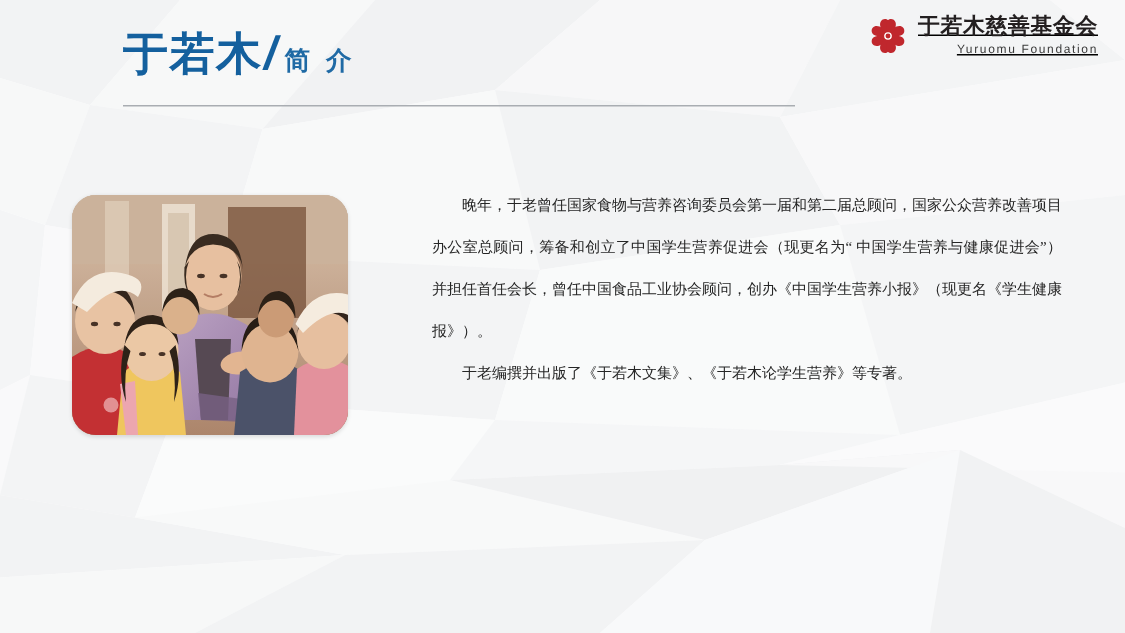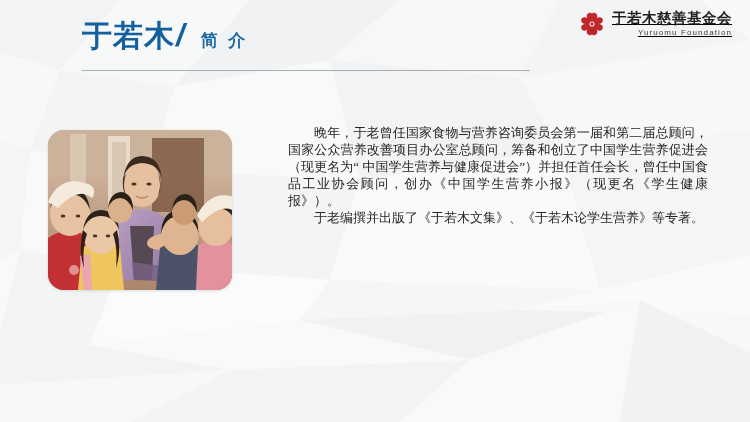--- a/index.html
+++ b/index.html
@@ -51,21 +51,21 @@
     font-weight: bold;
     color: #14609e;
     font-style: italic;
     margin: 0 1px 0 1px;
   }
   #title-sub {
     font-size: 17px;
     font-weight: bold;
     color: #1f6aa5;
     letter-spacing: 3px;
-    margin-left: 15px;
+    margin-left: 4px;
   }
   #title-rule {
     position: absolute;
     left: 82px;
     top: 70px;
     width: 448px;
     height: 1px;
     background: #a9adb2;
   }
   
@@ -116,22 +116,22 @@
   }
   #photo-frame svg { display: block; }
   
   #body-text {
     position: absolute;
     left: 288px;
     top: 124px;
     width: 420px;
     font-family: "Liberation Serif", serif;
     color: #262626;
-    font-size: 13px;
-    line-height: 17px;
+    font-size: 10px;
+    line-height: 28px;
     text-align: justify;
     text-justify: inter-ideograph;
   }
   #body-text p {
     margin: 0;
     text-indent: 2em;
   }
   #body-text p.spaced {
     margin-top: 0;
   }

